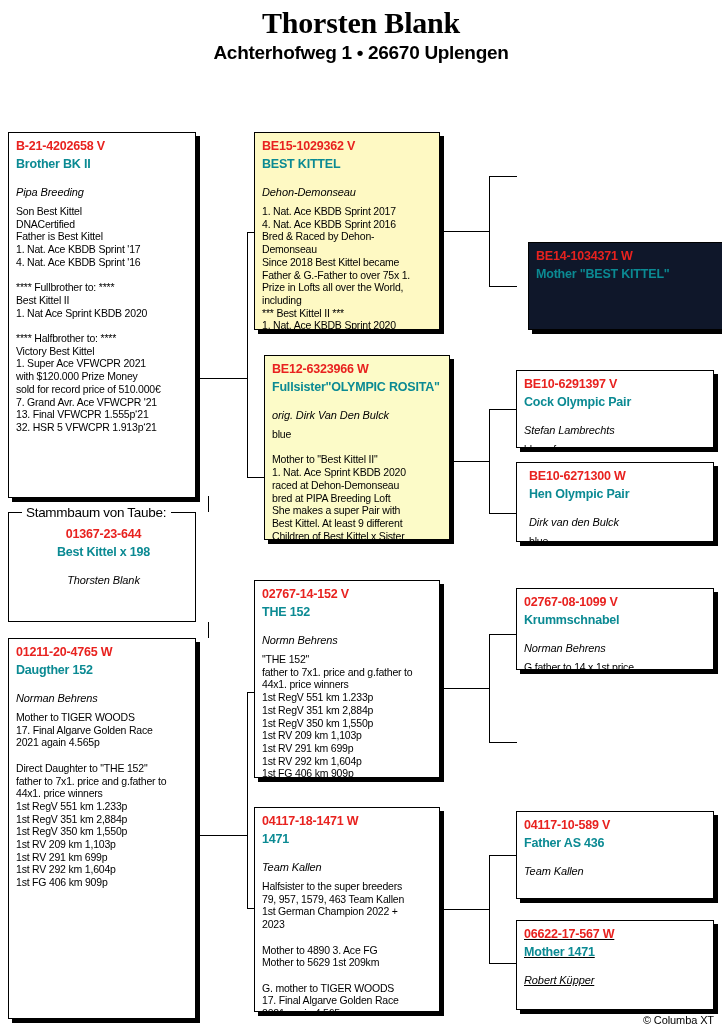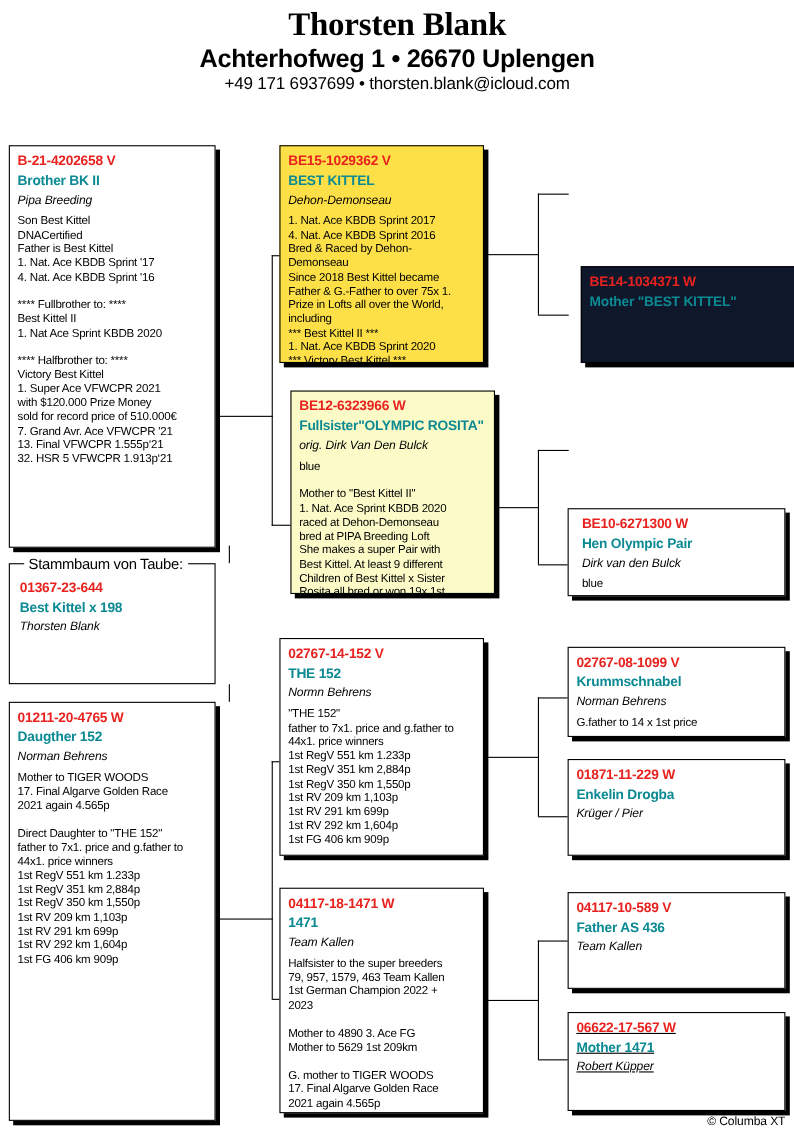--- a/index.html
+++ b/index.html
@@ -24,21 +24,21 @@
     font-weight: bold;
     font-size: 30px;
     line-height: 34px;
     letter-spacing: -0.2px;
     color: #000;
     padding-top: 6px;
   }
   #header .addr {
     font-family: "Liberation Sans", sans-serif;
     font-weight: bold;
-    font-size: 23px;
+    font-size: 19px;
     line-height: 26px;
     color: #000;
     letter-spacing: -0.3px;
   }
   #header .contact {
     font-family: "Liberation Sans", sans-serif;
     font-weight: normal;
     font-size: 15.5px;
     line-height: 22px;
     color: #000;
@@ -53,21 +53,21 @@
   
   .pbox {
     position: absolute;
     border: 1px solid #000;
     background: #ffffff;
     overflow: hidden;
     padding: 5px 6px 2px 7px;
     box-shadow: 4px 4px 0 0 #000;
     z-index: 3;
   }
-  .pbox.cyan   { background: #fde047; }
+  .pbox.cyan   { background: #fef9c3; }
   .pbox.yellow { background: #fcfbc8; }
   .pbox.pink   { background: #0f172a; margin-left: 12px; }
 
   .ring {
     color: #e8221f;
     font-weight: bold;
     font-size: 12.5px;
     line-height: 16px;
     white-space: nowrap;
     letter-spacing: -0.2px;
@@ -79,39 +79,40 @@
     line-height: 16px;
     white-space: nowrap;
     letter-spacing: -0.2px;
     margin-top: 2px;
   }
   .owner {
     color: #000;
     font-style: italic;
     font-size: 11px;
     line-height: 15px;
-    margin-top: 3px;
+    margin-top: 13px;
     letter-spacing: -0.1px;
   }
   .notes {
     color: #000;
     font-size: 10.5px;
     line-height: 12.7px;
     margin-top: 5px;
     white-space: pre-line;
     letter-spacing: -0.2px;
   }
 
   
   .sbox {
     position: absolute;
     border: 1px solid #000;
     background: #ffffff;
     z-index: 4;
     padding: 0;
+    text-align: center;
   }
   .sbox .inner { padding: 13px 6px 2px 9px; }
   .sbox .slabel {
     position: absolute;
     left: 13px; top: -9px;
     background: #ffffff;
     padding: 0 5px 0 4px;
     font-size: 13.5px;
     line-height: 17px;
     color: #000;
@@ -130,21 +131,20 @@
     font-size: 11px; color: #000;
     letter-spacing: -0.1px;
   }
 </style>
 </head>
 <body>
 
 <div id="header">
   <div class="name">Thorsten Blank</div>
   <div class="addr">Achterhofweg 1 • 26670 Uplengen</div>
-  <div class="contact">+49 171 6937699 • thorsten.blank@icloud.com</div>
 </div>
 
 <div id="chart">
 
   <div class="ln v" style="left:208px; top:496px; height:16px;"></div>
   <div class="ln v" style="left:208px; top:622px; height:16px;"></div>
 
   <div class="ln h" style="left:196px; top:378px; width:52px;"></div>
   <div class="ln v" style="left:247px; top:232px; height:246px;"></div>
   <div class="ln h" style="left:247px; top:232px; width:38px;"></div>
@@ -296,41 +296,41 @@
   </div>
 
 
   <div class="pbox pink" style="left:516px; top:242px; width:198px; height:88px;">
     <div class="ring">BE14-1034371 W</div>
     <div class="pname">Mother "BEST KITTEL"</div>
     <div class="owner"></div>
     <div class="notes"></div>
   </div>
 
+  <div class="pbox" style="left:516px; top:370px; width:198px; height:78px;">
+    <div class="ring">BE10-6291397 V</div>
+    <div class="pname">Cock Olympic Pair</div>
+    <div class="owner">Stefan Lambrechts</div>
+    <div class="notes">blue wf</div>
+  </div>
 
   <div class="pbox" style="left:516px; top:462px; width:198px; height:80px;padding-left:12px;">
     <div class="ring">BE10-6271300 W</div>
     <div class="pname">Hen Olympic Pair</div>
     <div class="owner">Dirk van den Bulck</div>
     <div class="notes">blue</div>
   </div>
 
   <div class="pbox" style="left:516px; top:588px; width:198px; height:82px;">
     <div class="ring">02767-08-1099 V</div>
     <div class="pname">Krummschnabel</div>
     <div class="owner">Norman Behrens</div>
     <div class="notes">G.father to 14 x 1st price</div>
   </div>
 
-  <div class="pbox" style="left:516px; top:690px; width:198px; height:88px;">
-    <div class="ring">01871-11-229 W</div>
-    <div class="pname">Enkelin Drogba</div>
-    <div class="owner">Krüger / Pier</div>
-    <div class="notes"></div>
-  </div>
 
   <div class="pbox" style="left:516px; top:811px; width:198px; height:88px;">
     <div class="ring">04117-10-589 V</div>
     <div class="pname">Father AS 436</div>
     <div class="owner">Team Kallen</div>
     <div class="notes"></div>
   </div>
 
   <div class="pbox" style="left:516px; top:920px; width:198px; height:90px;text-decoration:underline;">
     <div class="ring">06622-17-567 W</div>

